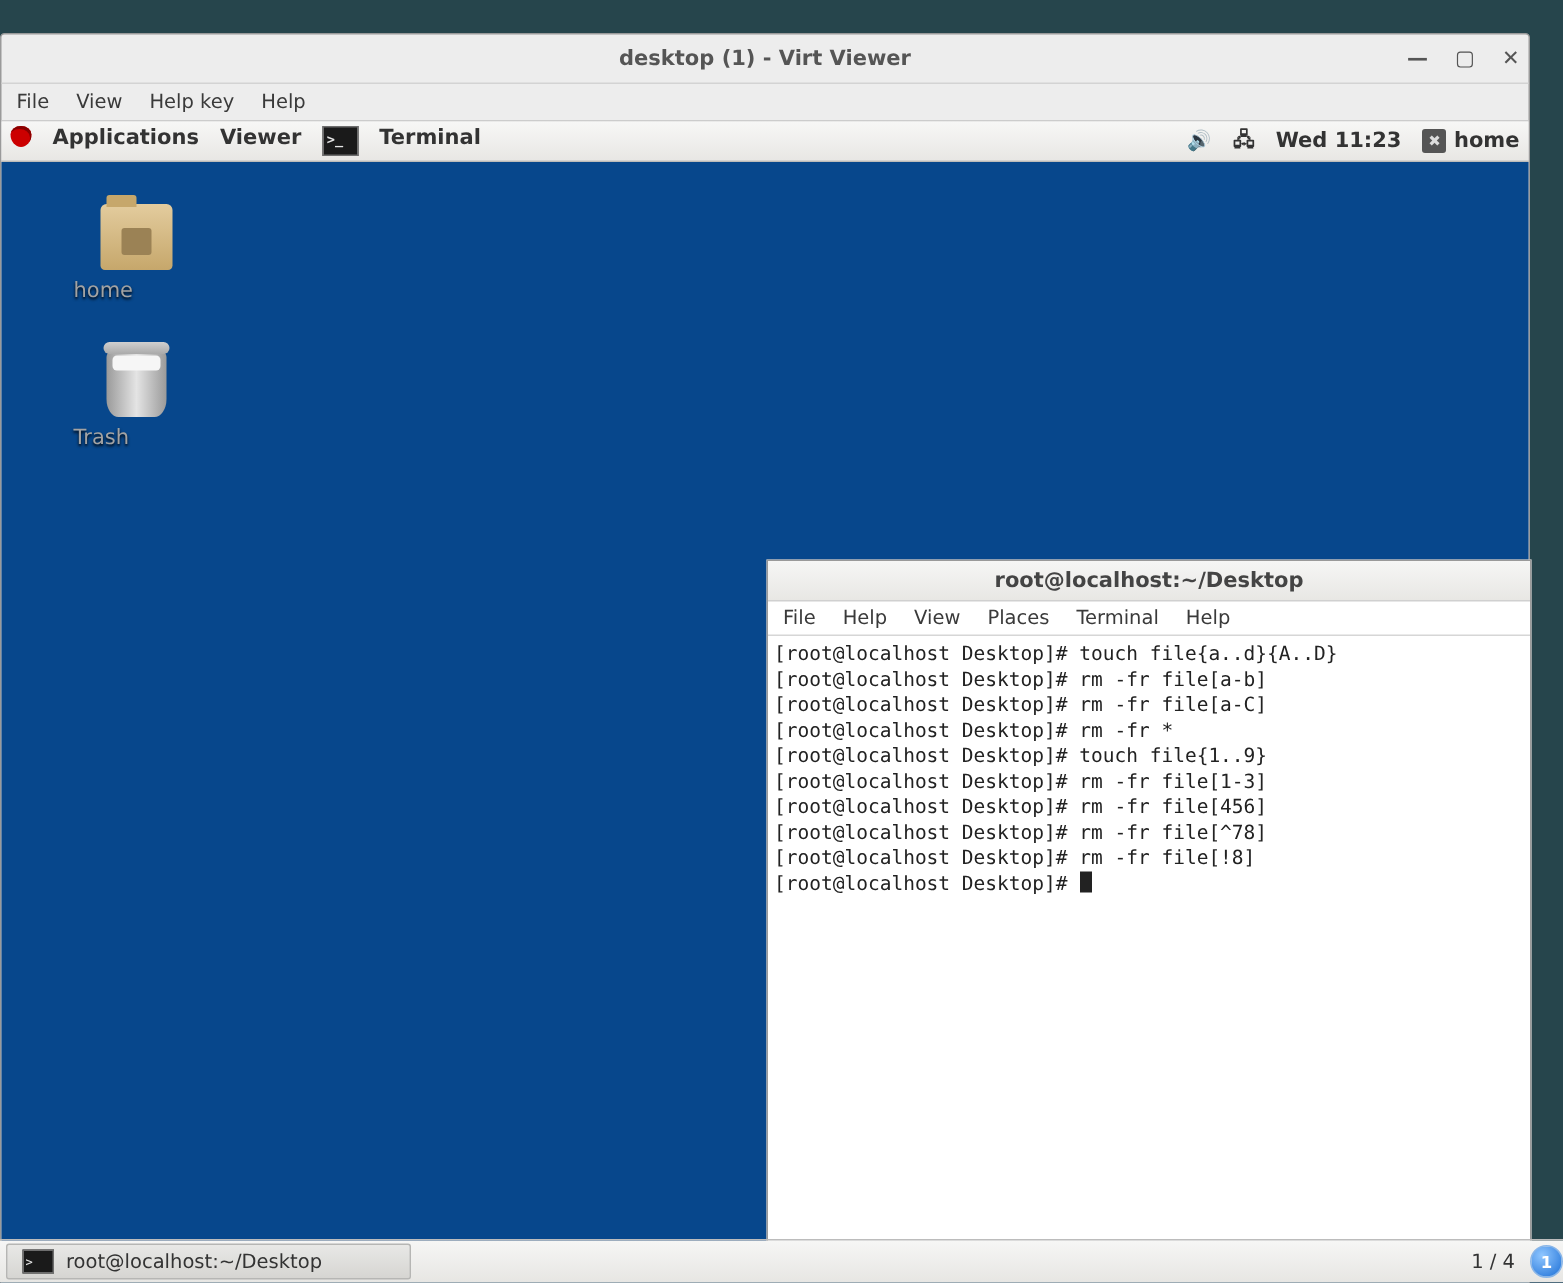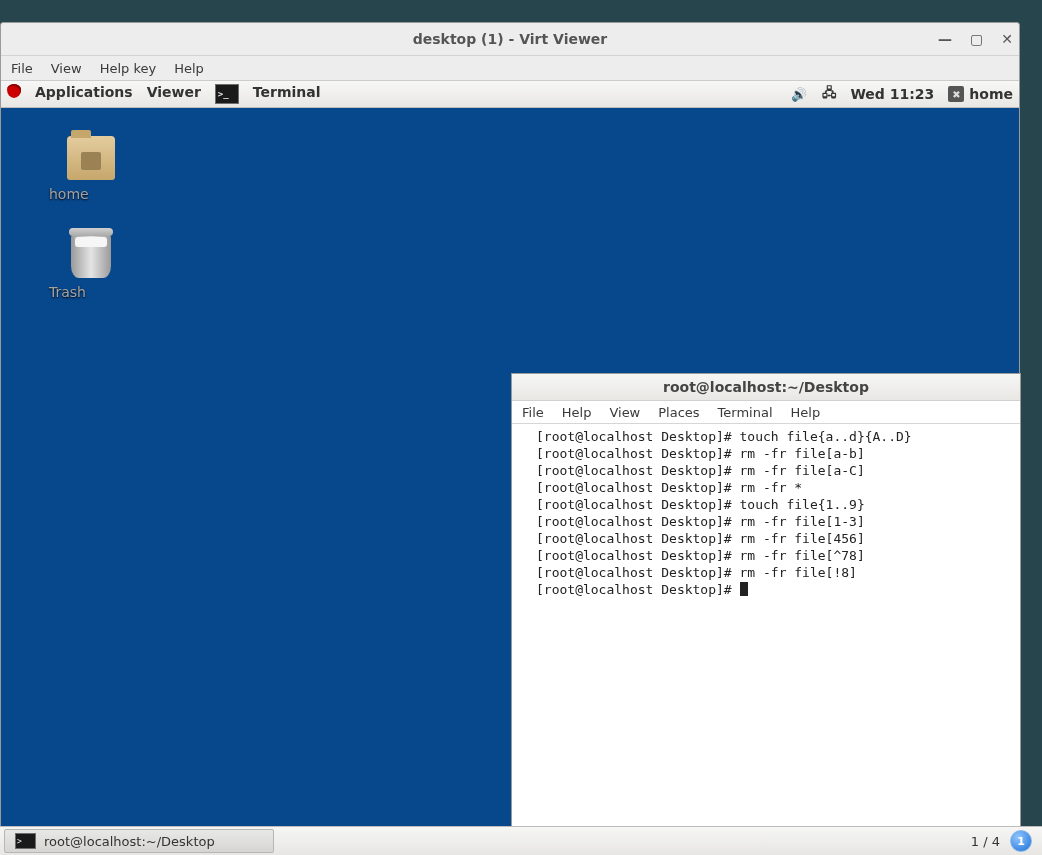--- a/index.html
+++ b/index.html
@@ -177,21 +177,21 @@
 }
 .term-menubar{
   height:22px;display:flex;align-items:center;gap:18px;
   padding-left:10px;font-size:13px;color:#3a3a3a;
   border-bottom:1px solid #d6d6d6;
 }
 .term-menubar span{cursor:pointer;}
 .term-body{
   flex:1;
   background:#fff;
-  padding:4px 24px;
+  padding:4px 4px;
   font-family:"DejaVu Sans Mono","Liberation Mono",monospace;
   font-size:13px;
   line-height:17px;
   color:#222;
   white-space:pre;
   overflow:hidden;
 }
 .cursor-block{
   display:inline-block;width:8px;height:14px;background:#222;vertical-align:-2px;
 }
@@ -211,21 +211,21 @@
   height:22px;padding:0 10px;margin-left:4px;
   width:248px;
   cursor:pointer;
 }
 .task-item .mini-term{
   width:18px;height:14px;background:#1a1a1a;border:1px solid #6d6d6d;
   display:flex;align-items:center;justify-content:flex-start;padding-left:1px;
 }
 .task-item .mini-term::before{content:">";color:#e6e6e6;font-size:8px;font-family:monospace;}
 .task-right{
-  margin-left:auto;display:flex;align-items:center;gap:10px;padding-right:10px;
+  margin-left:auto;display:flex;align-items:center;gap:10px;
 }
 .ws-badge{
   width:20px;height:20px;border-radius:50%;
   background:radial-gradient(circle at 35% 30%, #8fc6ff, #1c6fd6);
   color:#fff;font-size:11px;font-weight:bold;
   display:flex;align-items:center;justify-content:center;
   border:1px solid #8ab6e8;
 }
 </style>
 </head>

